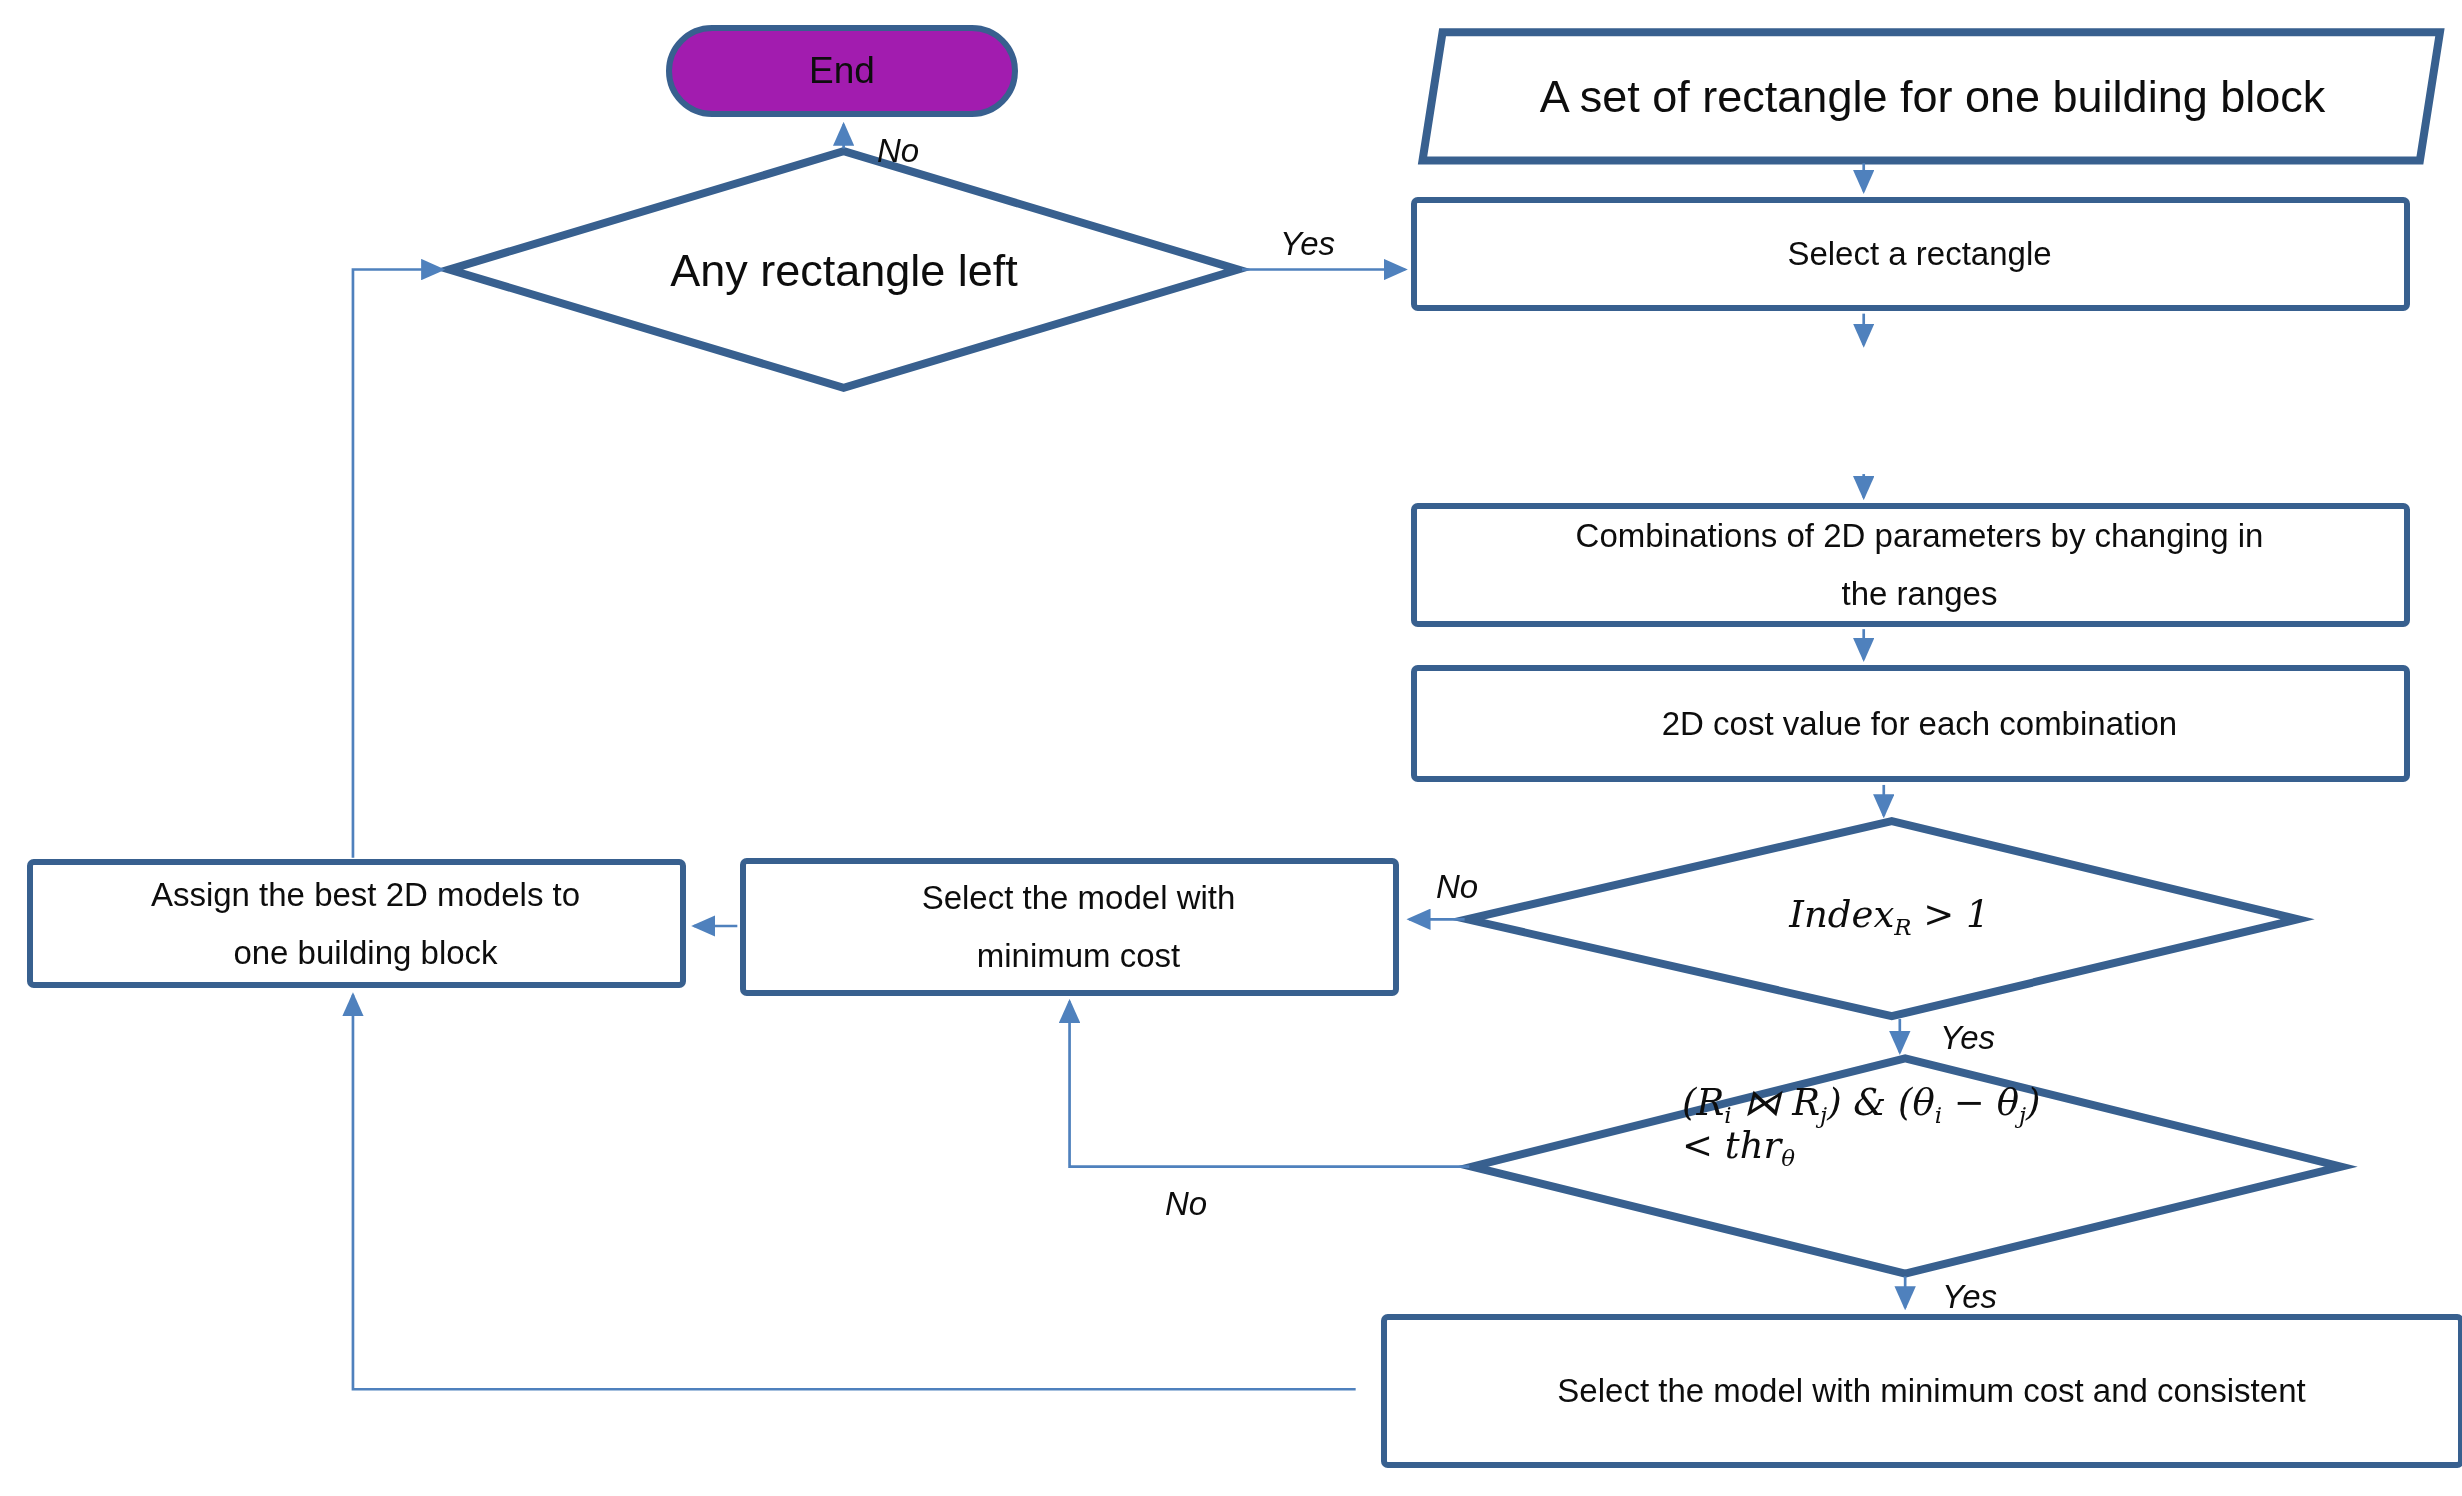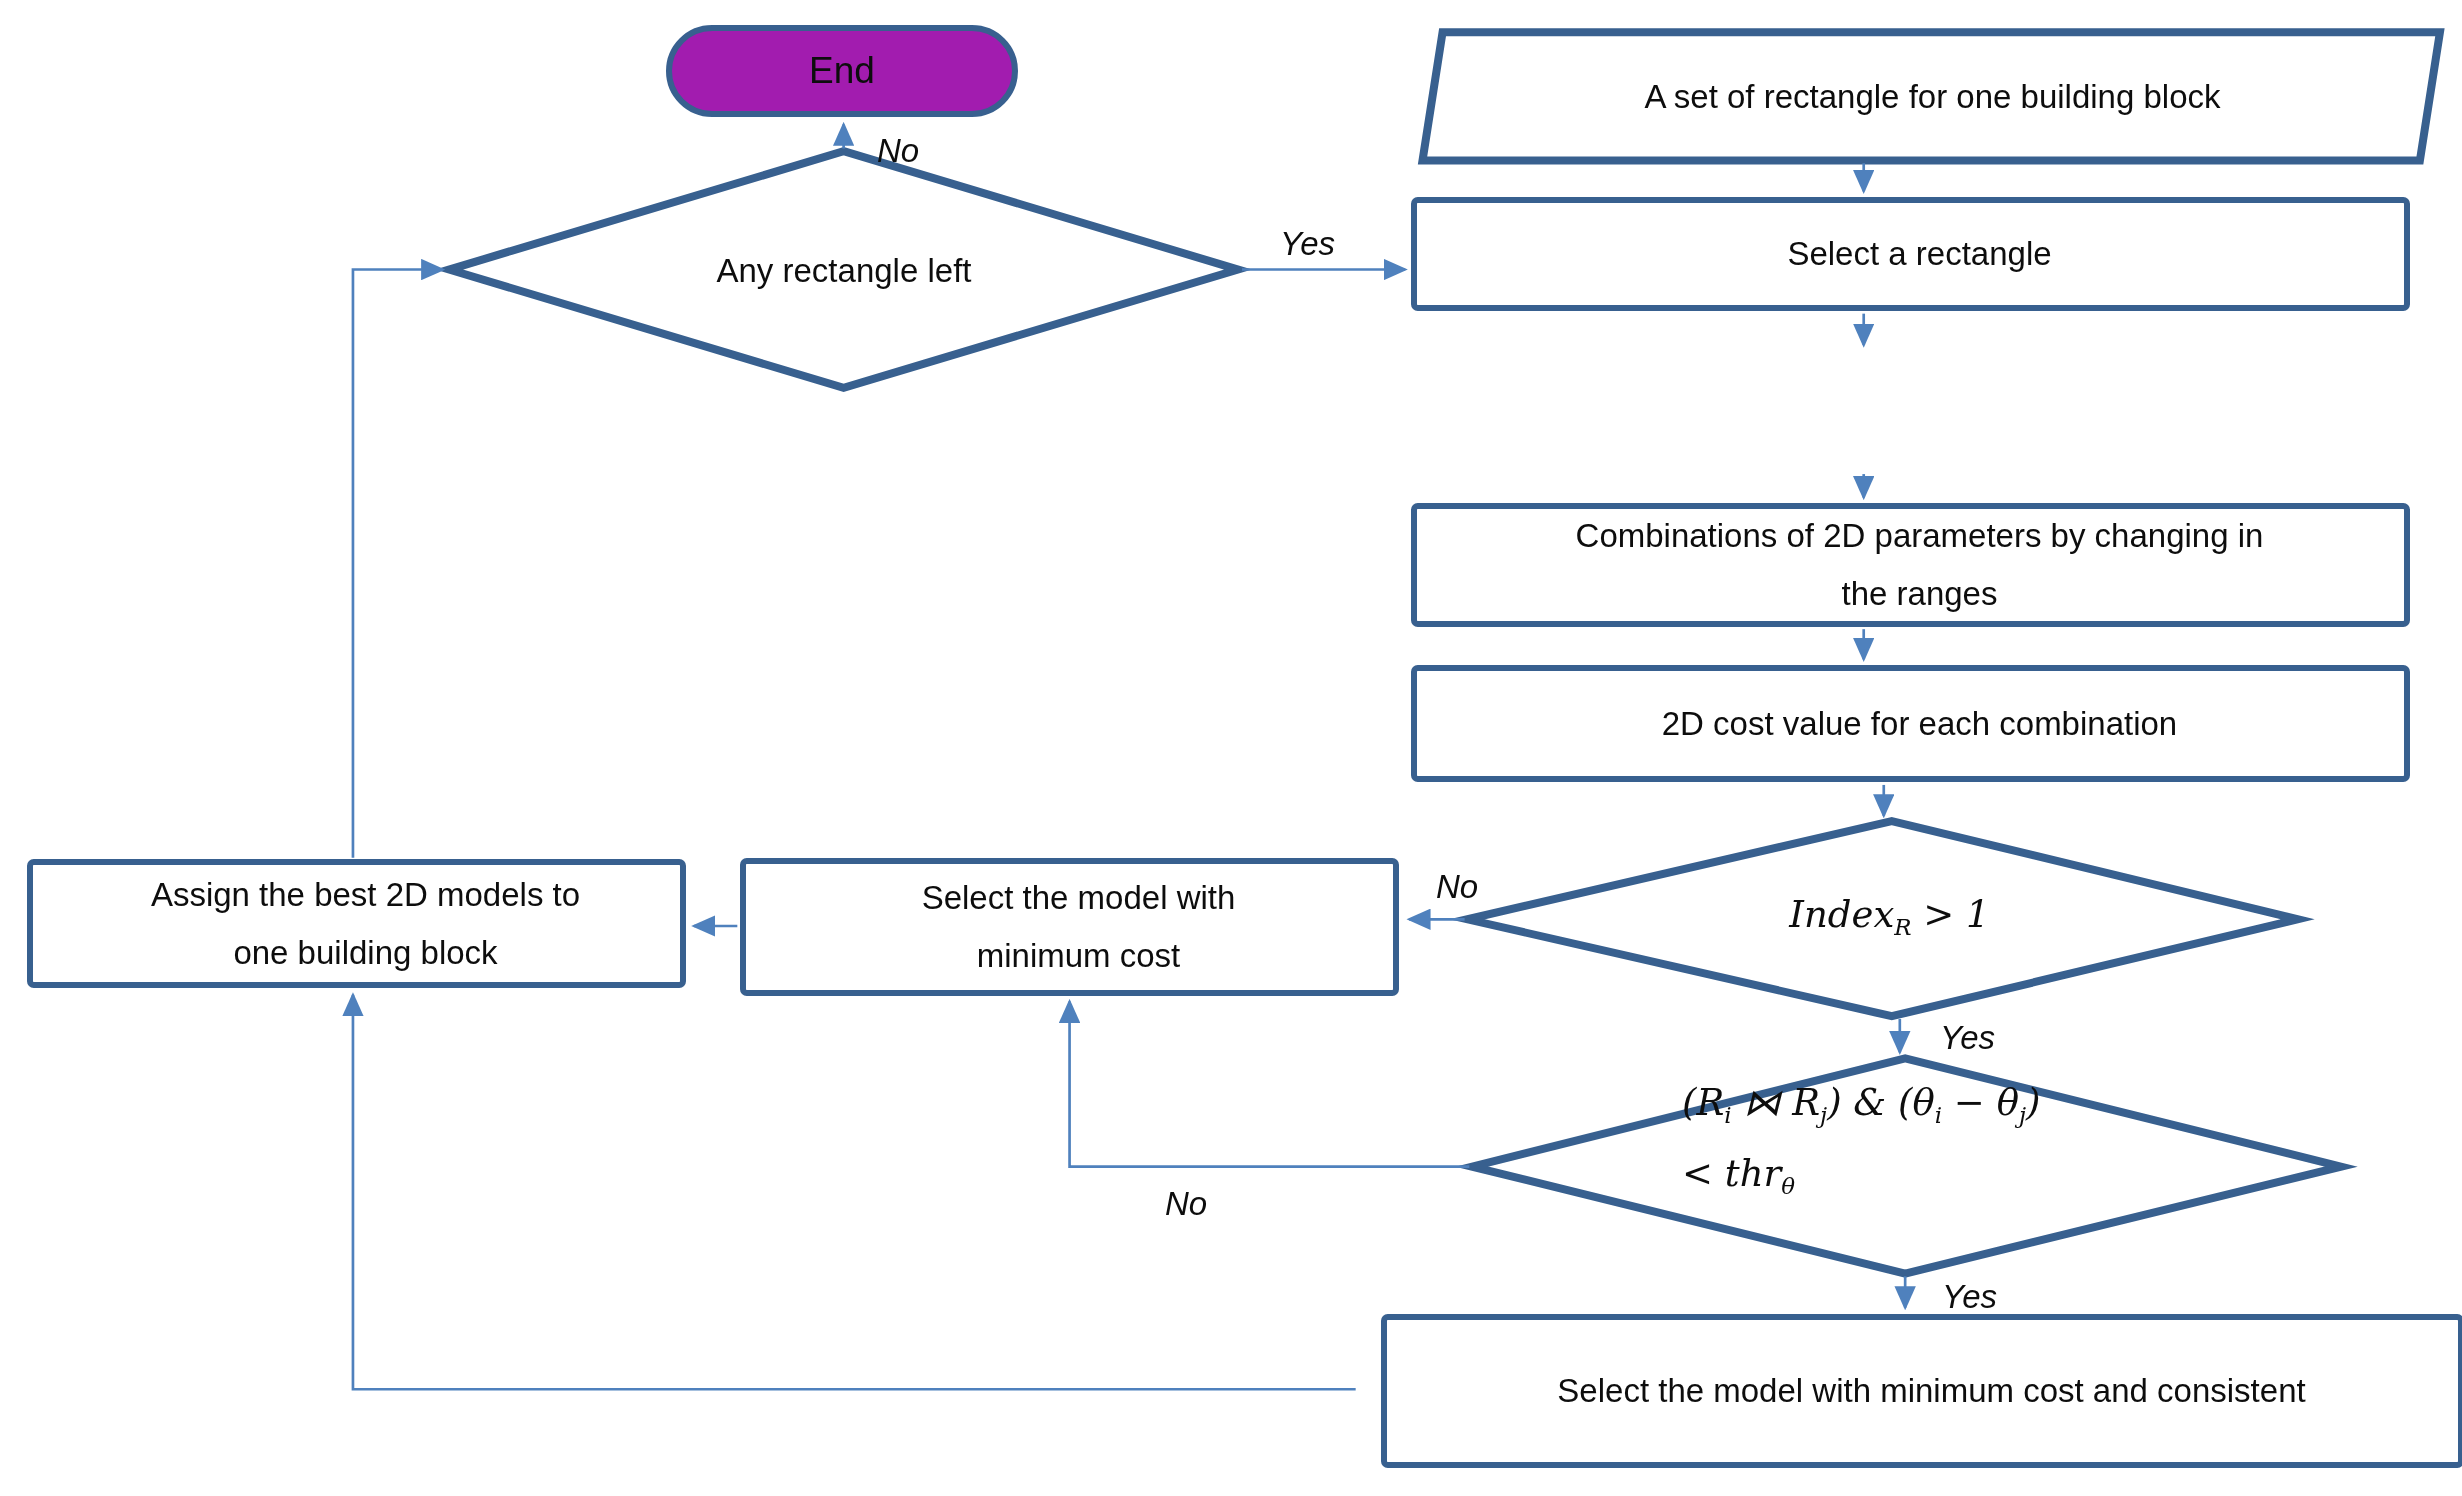--- a/index.html
+++ b/index.html
@@ -10,21 +10,21 @@
     font-family:"Liberation Sans", sans-serif;
     color:var(--c-text,#0d0d0d);
     overflow:hidden;
   }
   svg.layer{position:absolute;left:0;top:0;width:2462px;height:1497px;}
   .shape{fill:#ffffff;stroke:var(--c-border,#38608f);stroke-width:12;stroke-miterlimit:10;}
   .edge{fill:none;stroke:var(--c-conn,#4f81bd);stroke-width:4;}
   .node-text{
     position:absolute;display:flex;flex-direction:column;
     align-items:center;justify-content:center;text-align:center;
-    font-size:33px;line-height:1.0;
+    font-size:45px;line-height:1.0;
   }
   .box{
     position:absolute;box-sizing:border-box;background:#ffffff;
     border:6.7px solid var(--c-border,#38608f);border-radius:6.7px;
     display:flex;flex-direction:column;align-items:center;justify-content:center;
     text-align:center;font-size:33px;padding-left:18px;
   }
   .box .l2{margin-top:20px;}
   .terminal{
     position:absolute;box-sizing:border-box;background:#a21caf;
@@ -35,21 +35,21 @@
   .edge-label{position:absolute;font-size:33px;white-space:nowrap;font-style:italic;}
   .math{
     font-family:"DejaVu Serif","Liberation Serif",serif;
     font-style:italic;font-size:37px;
   }
   .math sub{font-size:0.62em;font-style:italic;}
   .math-join{
     position:absolute;display:flex;flex-direction:column;
     align-items:flex-start;text-align:left;line-height:1.0;
   }
-  .math-join .row2{margin-top:28px;}
+  .math-join .row2{}
 </style>
 </head>
 <body>
 
 <div class="canvas">
 
   <svg class="layer" viewBox="0 0 3683 2239">
     <defs>
       <marker id="arrowhead" markerWidth="9" markerHeight="8" refX="8" refY="4" orient="auto" markerUnits="strokeWidth">
         <path d="M0,0 L9,4 L0,8 Z" fill="#4f81bd"></path>

